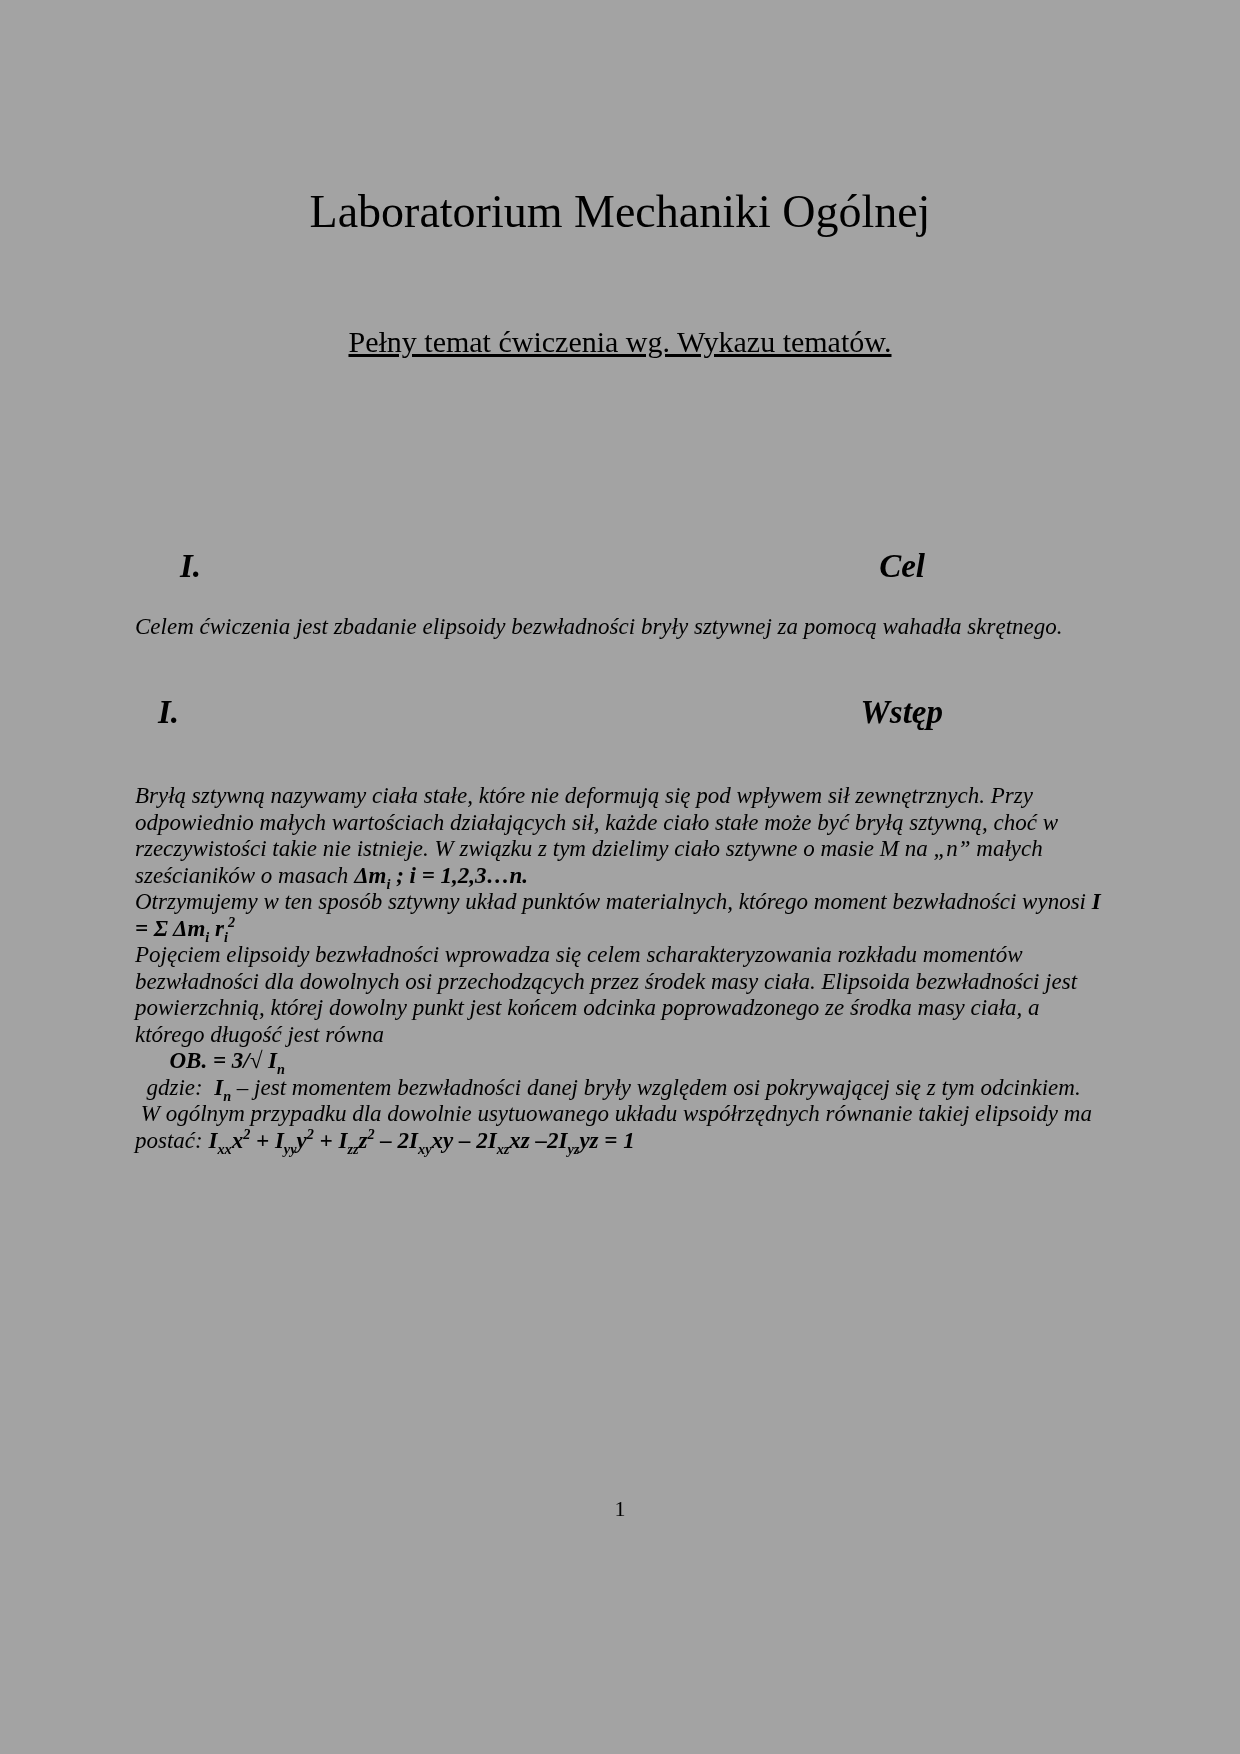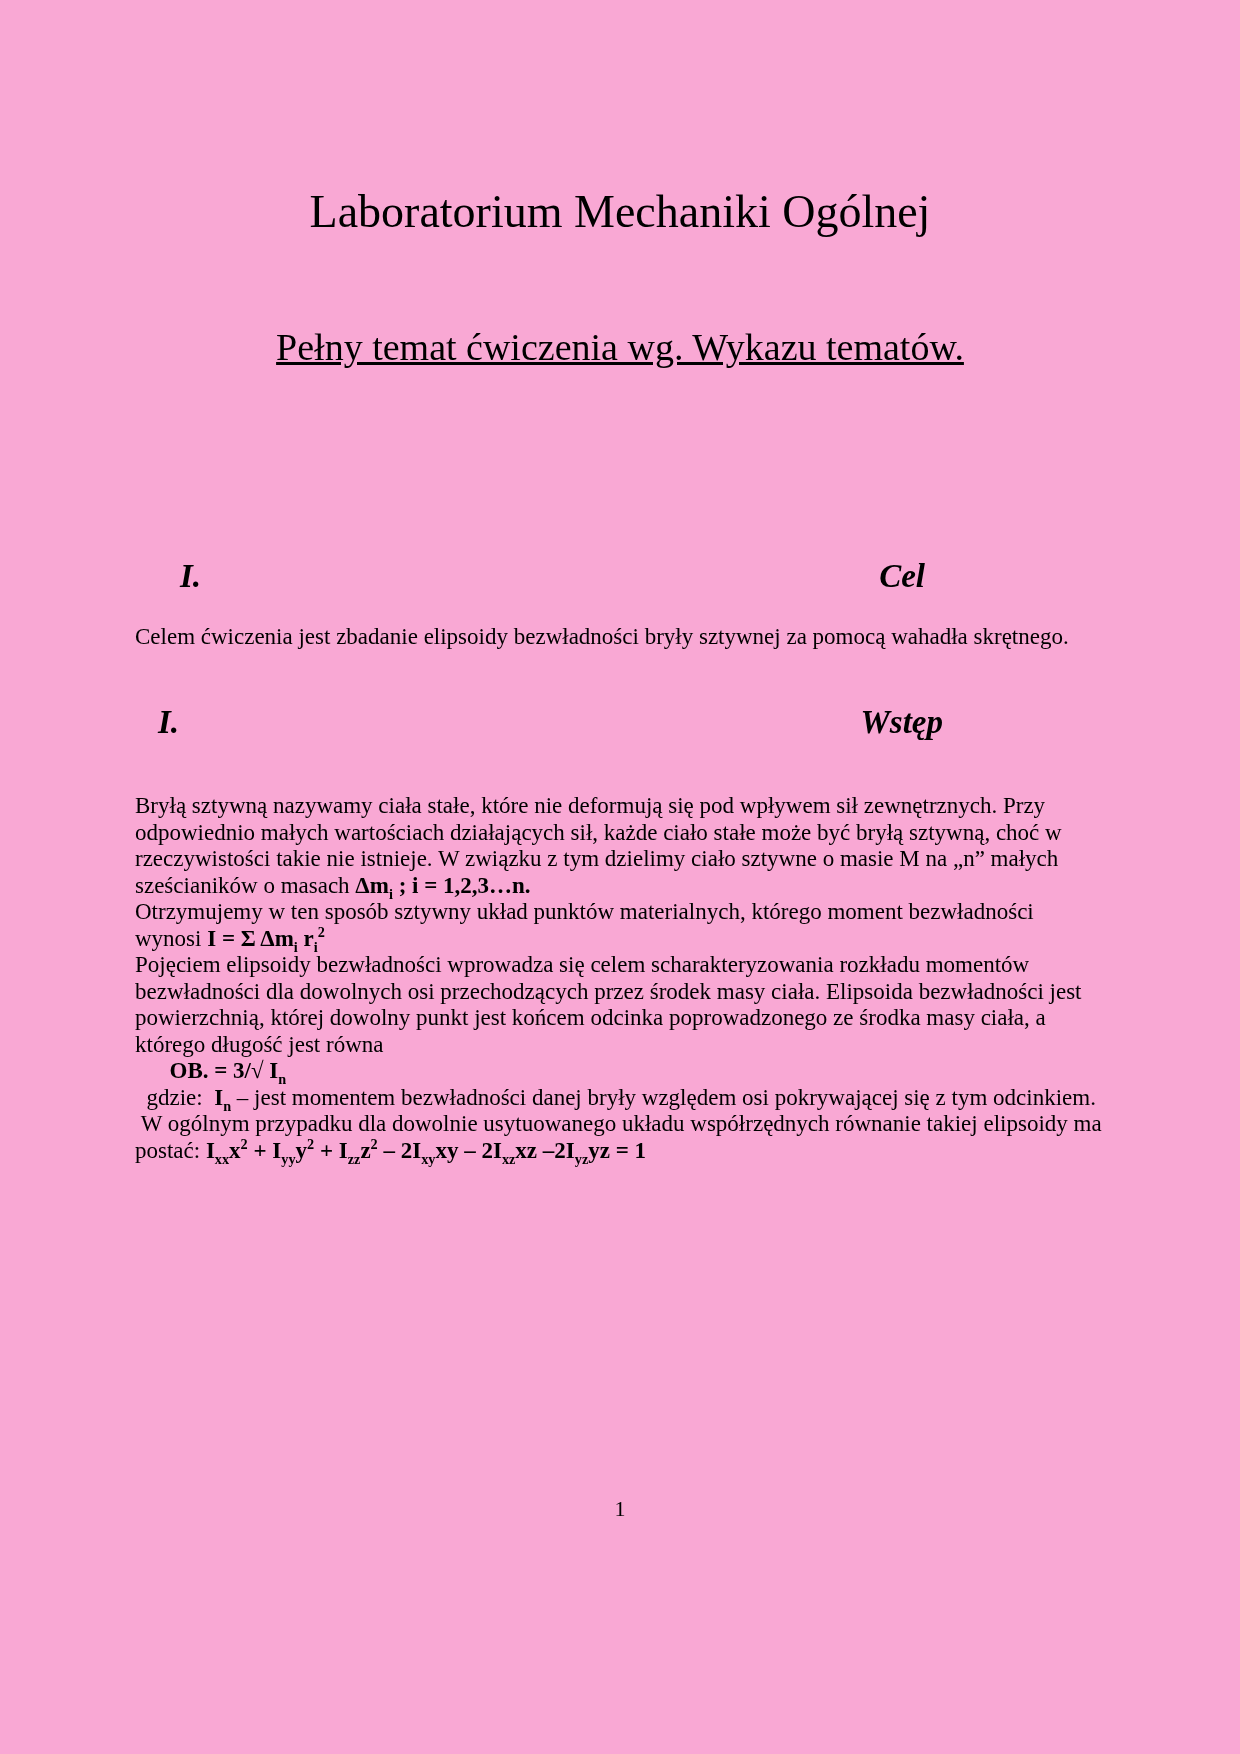--- a/index.html
+++ b/index.html
@@ -2,21 +2,21 @@
 <html lang="pl"><head>
 <meta charset="utf-8">
 <style>
   * { margin: 0; padding: 0; box-sizing: border-box; }
   html, body { background: #ffffff; }
   .page {
     position: relative;
     width: 1240px;
     height: 1754px;
     margin: 0 auto;
-    background: #f9a8d4;
+    background: #a3a3a3;
     color: #000000;
     font-family: "Liberation Serif", "DejaVu Serif", serif;
     overflow: hidden;
   }
   .content {
     padding: 0 135px;
   }
   .doc-title {
     padding-top: 186px;
     text-align: center;
@@ -27,21 +27,21 @@
   .exercise {
     margin-top: 58px;
     text-align: center;
     font-size: 30px;
     line-height: 1.2;
   }
   .topic {
     max-width: 820px;
     margin: 85px auto 0;
     text-align: center;
-    font-size: 38px;
+    font-size: 30px;
     line-height: 1.22;
   }
   .u { text-decoration: underline; }
   .heading {
     font-size: 33px;
     font-weight: bold;
     font-style: italic;
     line-height: 1.25;
   }
   .heading-row {
@@ -50,20 +50,21 @@
   }
   .heading-cel { margin-top: 186px; }
   .heading-cel .heading-row { padding: 0 180px 0 45px; }
   .heading-cel-line2 { text-align: center; }
   .heading-wstep { margin-top: 52px; }
   .heading-wstep .heading-row { padding: 0 162px 0 23px; }
   .body-text {
     font-size: 23px;
     line-height: 26.5px;
     text-align: left;
+    font-style: italic;
   }
   .cel-body { margin-top: 26px; }
   .wstep-para {
     margin-top: 50px;
     white-space: pre-wrap;
   }
   .b { font-weight: bold; }
   sub, sup {
     font-size: 0.62em;
     line-height: 0;

